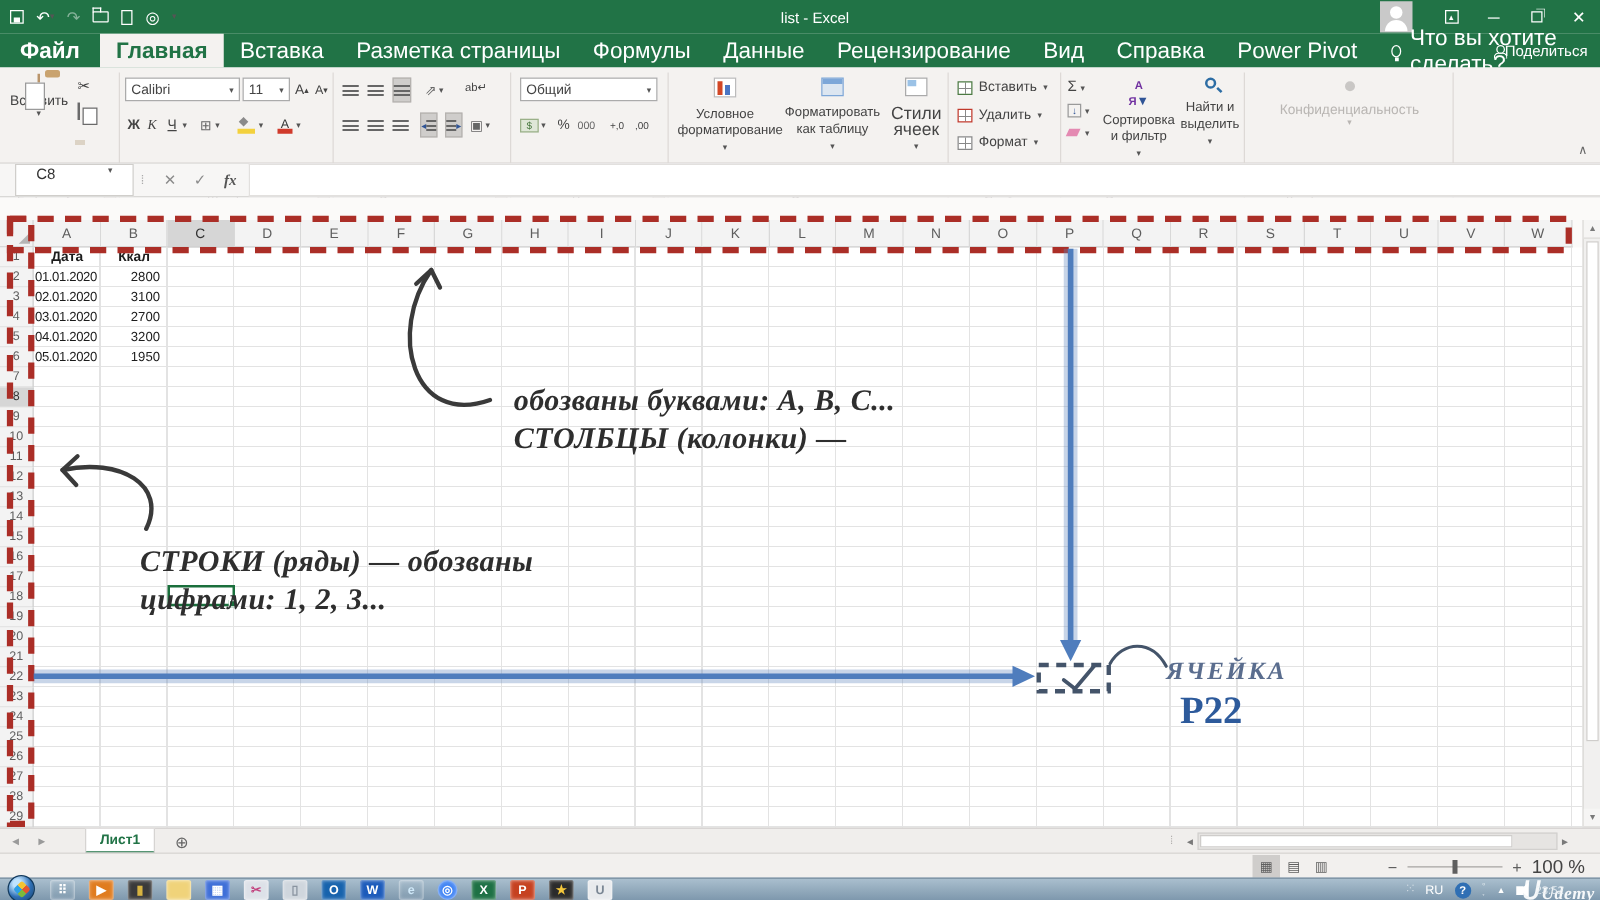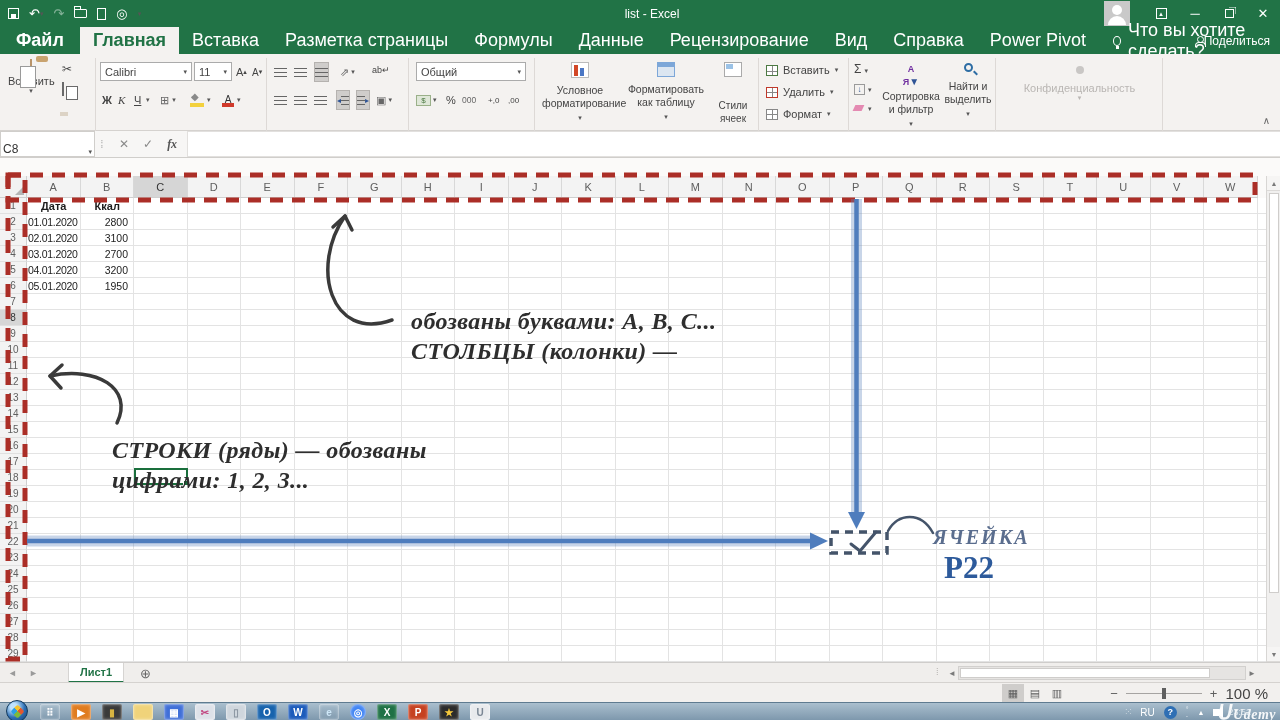--- a/index.html
+++ b/index.html
@@ -75,21 +75,21 @@
   .srch-ico:after { content:""; position:absolute; left:7px; top:7px; width:5px; height:2px; background:#2d6da4; transform:rotate(45deg); }
   .sort-ico { font-size:9px; color:#7030a0; line-height:1; font-weight:bold; }
   .funnel { color:#2f5496; font-size:10px; }
   .eraser { display:inline-block; width:9px; height:6px; background:#e48ab2; transform:skewX(-25deg); }
   .filldn { display:inline-block; width:11px; height:11px; border:1px solid #9a9a9a; font-size:8px; line-height:10px; text-align:center; color:#2f5496; }
   .gray { color:#b9b6b3; }
   .two-line { line-height:13px; }
 
   
   .fbar { position:absolute; left:0; top:131px; width:1280px; height:27px; background:#f7f6f5; border-bottom:1px solid #d0cecb; display:flex; align-items:stretch; }
-  .namebox { width:95px; background:#fff; border:1px solid #d0cecb; display:flex; align-items:flex-end; justify-content:space-between; padding:0 2px; font-size:12px; color:#333; }
+  .namebox { width:95px; background:#fff; border:1px solid #d0cecb; display:flex; align-items:flex-start; justify-content:space-between; padding:0 16px; font-size:12px; color:#333;margin-left:12px; }
   .fdots { width:14px; display:flex; align-items:center; justify-content:center; color:#aaa; font-size:10px; }
   .fbtns { display:flex; align-items:center; gap:14px; padding:0 10px; color:#8a8a8a; font-size:12px; }
   .fx { font-family:"Liberation Serif", serif; font-style:italic; font-weight:bold; color:#555; }
   .finput { flex:1; background:#fff; border:1px solid #e2e0de; border-right:none; }
 
   
   .gridzone { position:absolute; left:0; top:158px; width:1280px; height:504px; background:#fbfaf9; }
   .corner { position:absolute; left:0; top:18px; width:27px; height:22px; background:#f2f2f2; border-right:1px solid #cfcfcf; border-bottom:1px solid #cfcfcf; }
   .corner:after { content:""; position:absolute; right:2px; bottom:2px; border-left:9px solid transparent; border-bottom:9px solid #b5b5b5; }
   .colheads { position:absolute; left:27px; top:18px; height:22px; display:flex; }
@@ -331,21 +331,21 @@
       <div class="bigbtn two-line" style="left:6px;top:8px;width:76px" data-name="conditional-formatting-button">
         <span class="cf-ico" data-name="conditional-formatting-icon"></span>
         <div style="margin-top:3px;font-size:10.5px">Условное форматирование</div><span class="caret">▾</span>
       </div>
       <div class="bigbtn two-line" style="left:88px;top:8px;width:84px" data-name="format-as-table-button">
         <span class="ft-ico" data-name="format-as-table-icon"></span>
         <div style="margin-top:3px;font-size:10.5px">Форматировать как таблицу</div><span class="caret">▾</span>
       </div>
       <div class="bigbtn two-line" style="left:176px;top:8px;width:42px" data-name="cell-styles-button">
         <span class="cs-ico" data-name="cell-styles-icon"></span>
-        <div style="margin-top:19px;font-size:10px">Стили ячеек</div><span class="caret">▾</span>
+        <div style="margin-top:3px;font-size:14px">Стили ячеек</div><span class="caret">▾</span>
       </div>
       <div class="grp-label">Стили</div>
     </div>
 
     <div class="grp" style="left:760px;width:88px" data-name="group-cells">
       <div style="position:absolute;left:6px;top:10px;display:flex;align-items:center;gap:5px" data-name="insert-cells-button">
         <span class="mini-grid" style="border-color:#4c7a43" data-name="insert-cells-icon"></span>
           <span>Вставить</span>
           <span class="caret">▾</span>
       </div>

